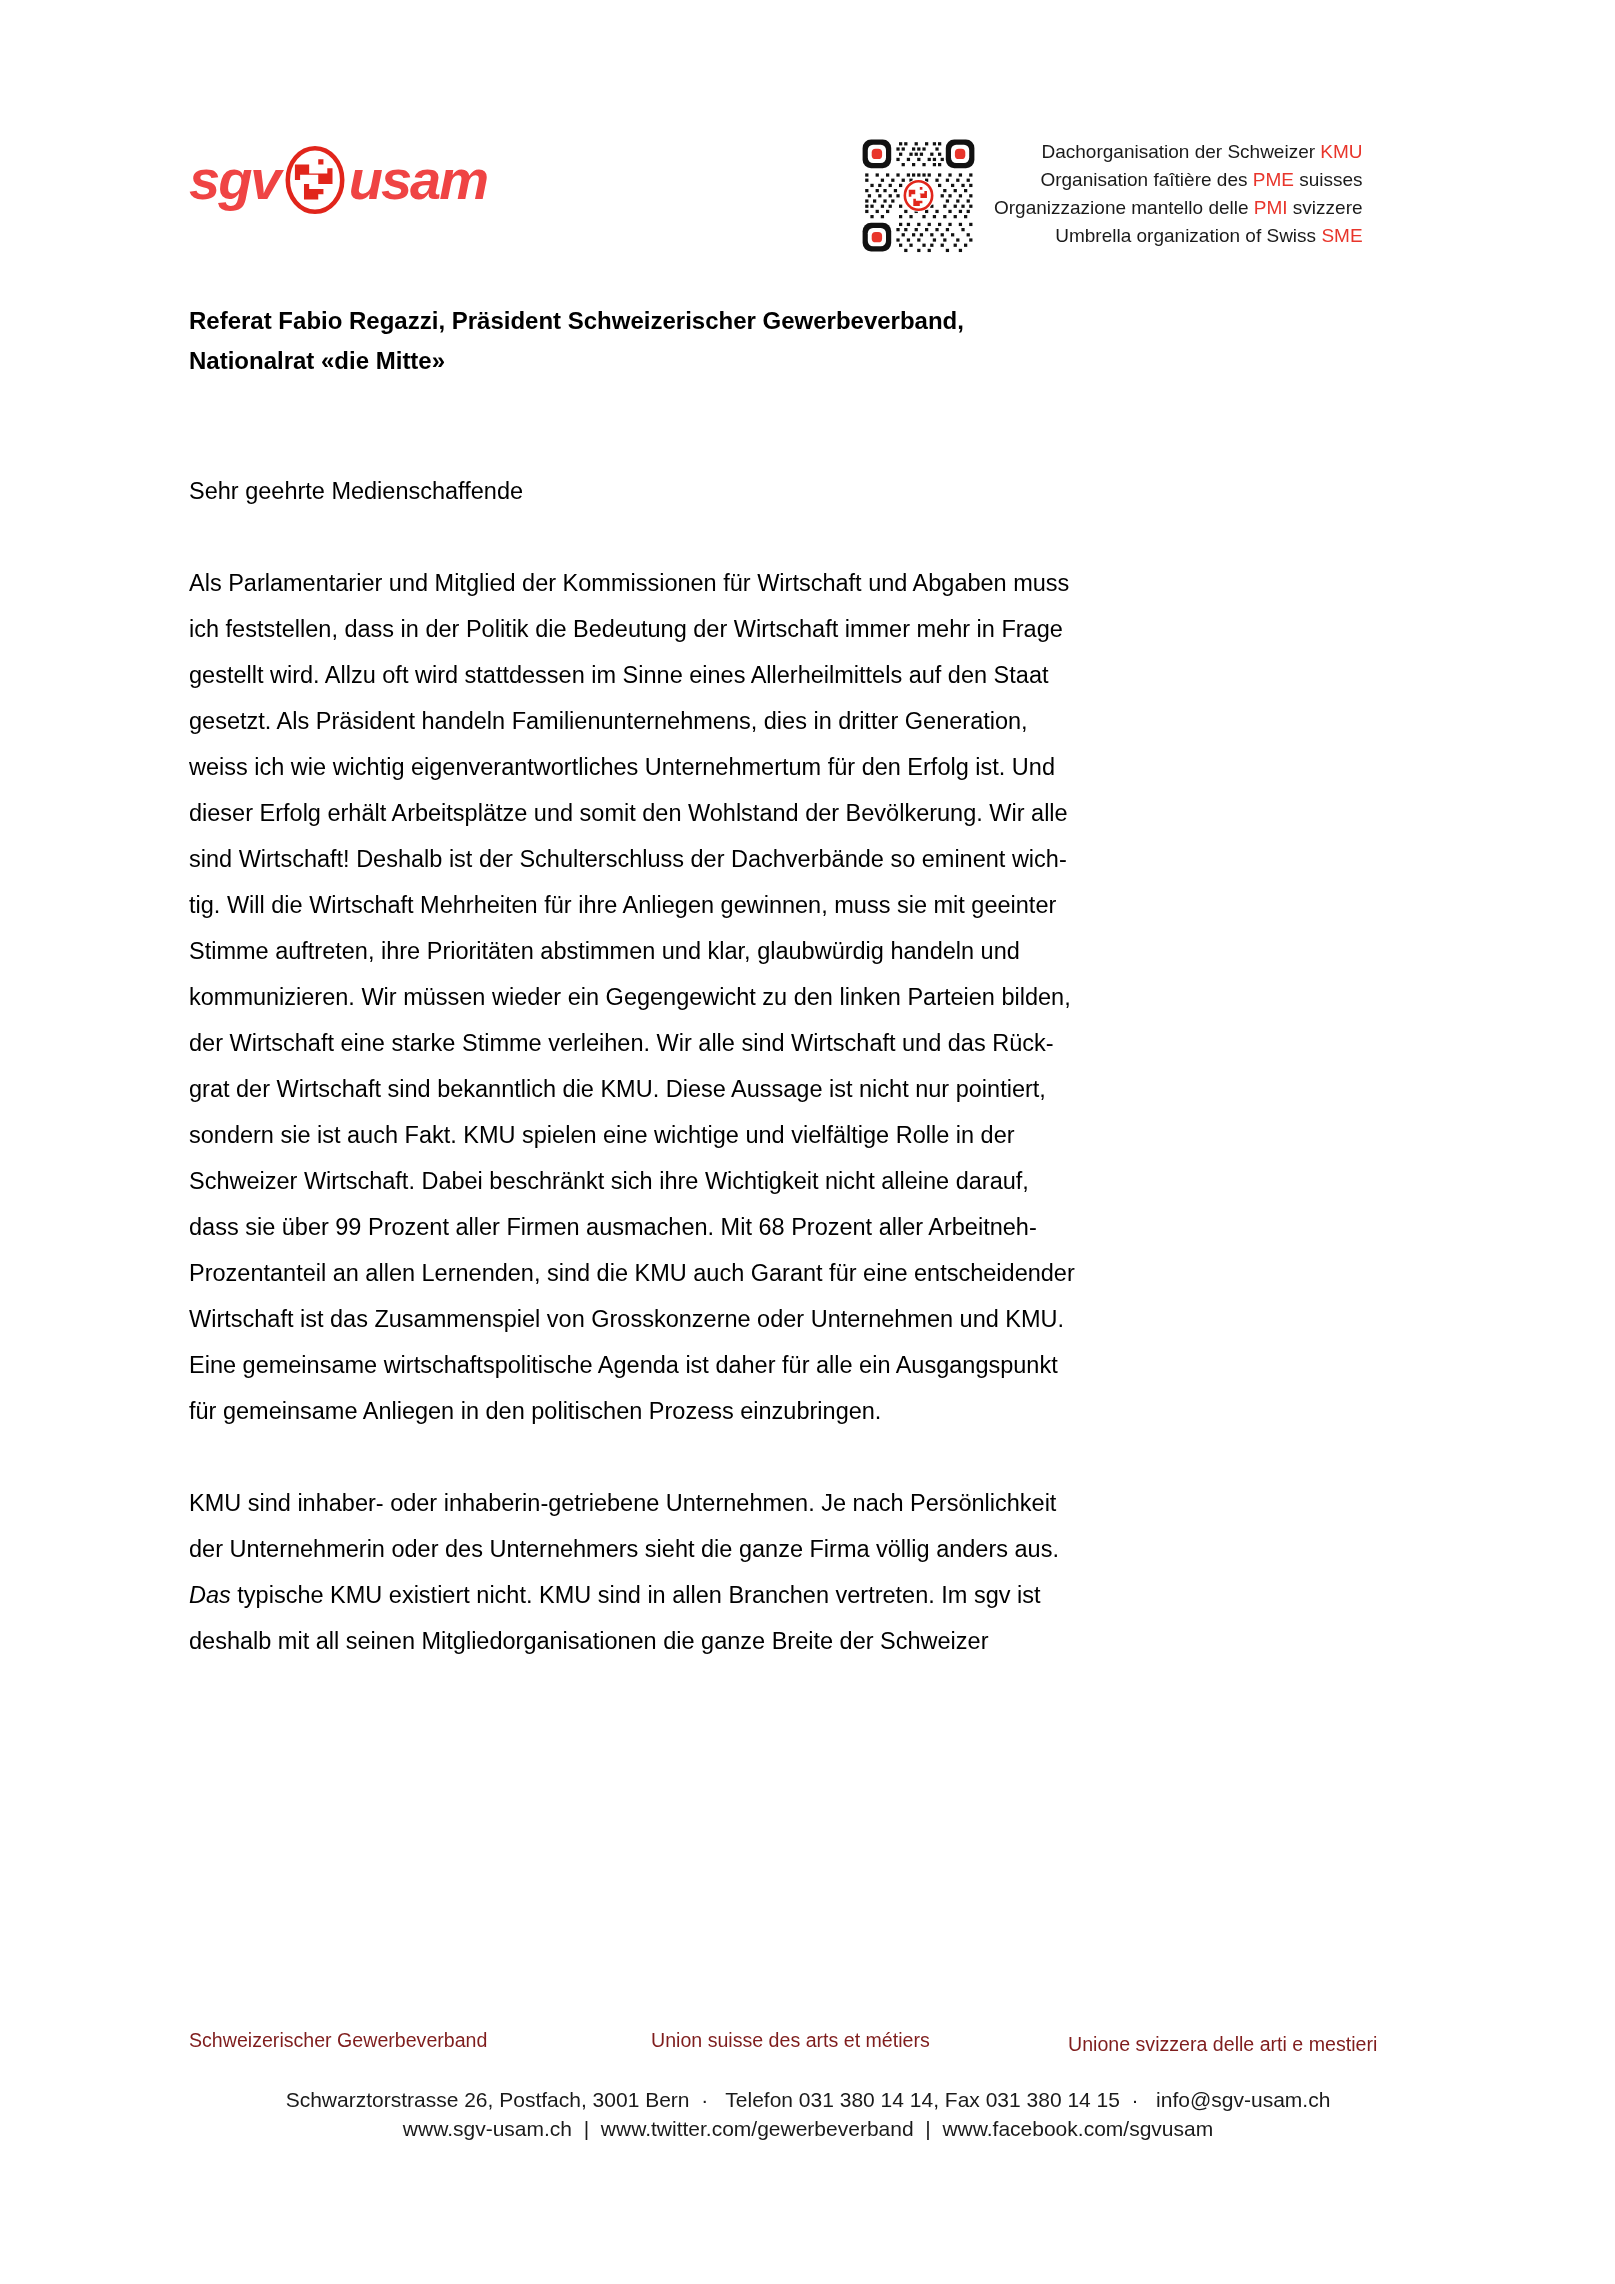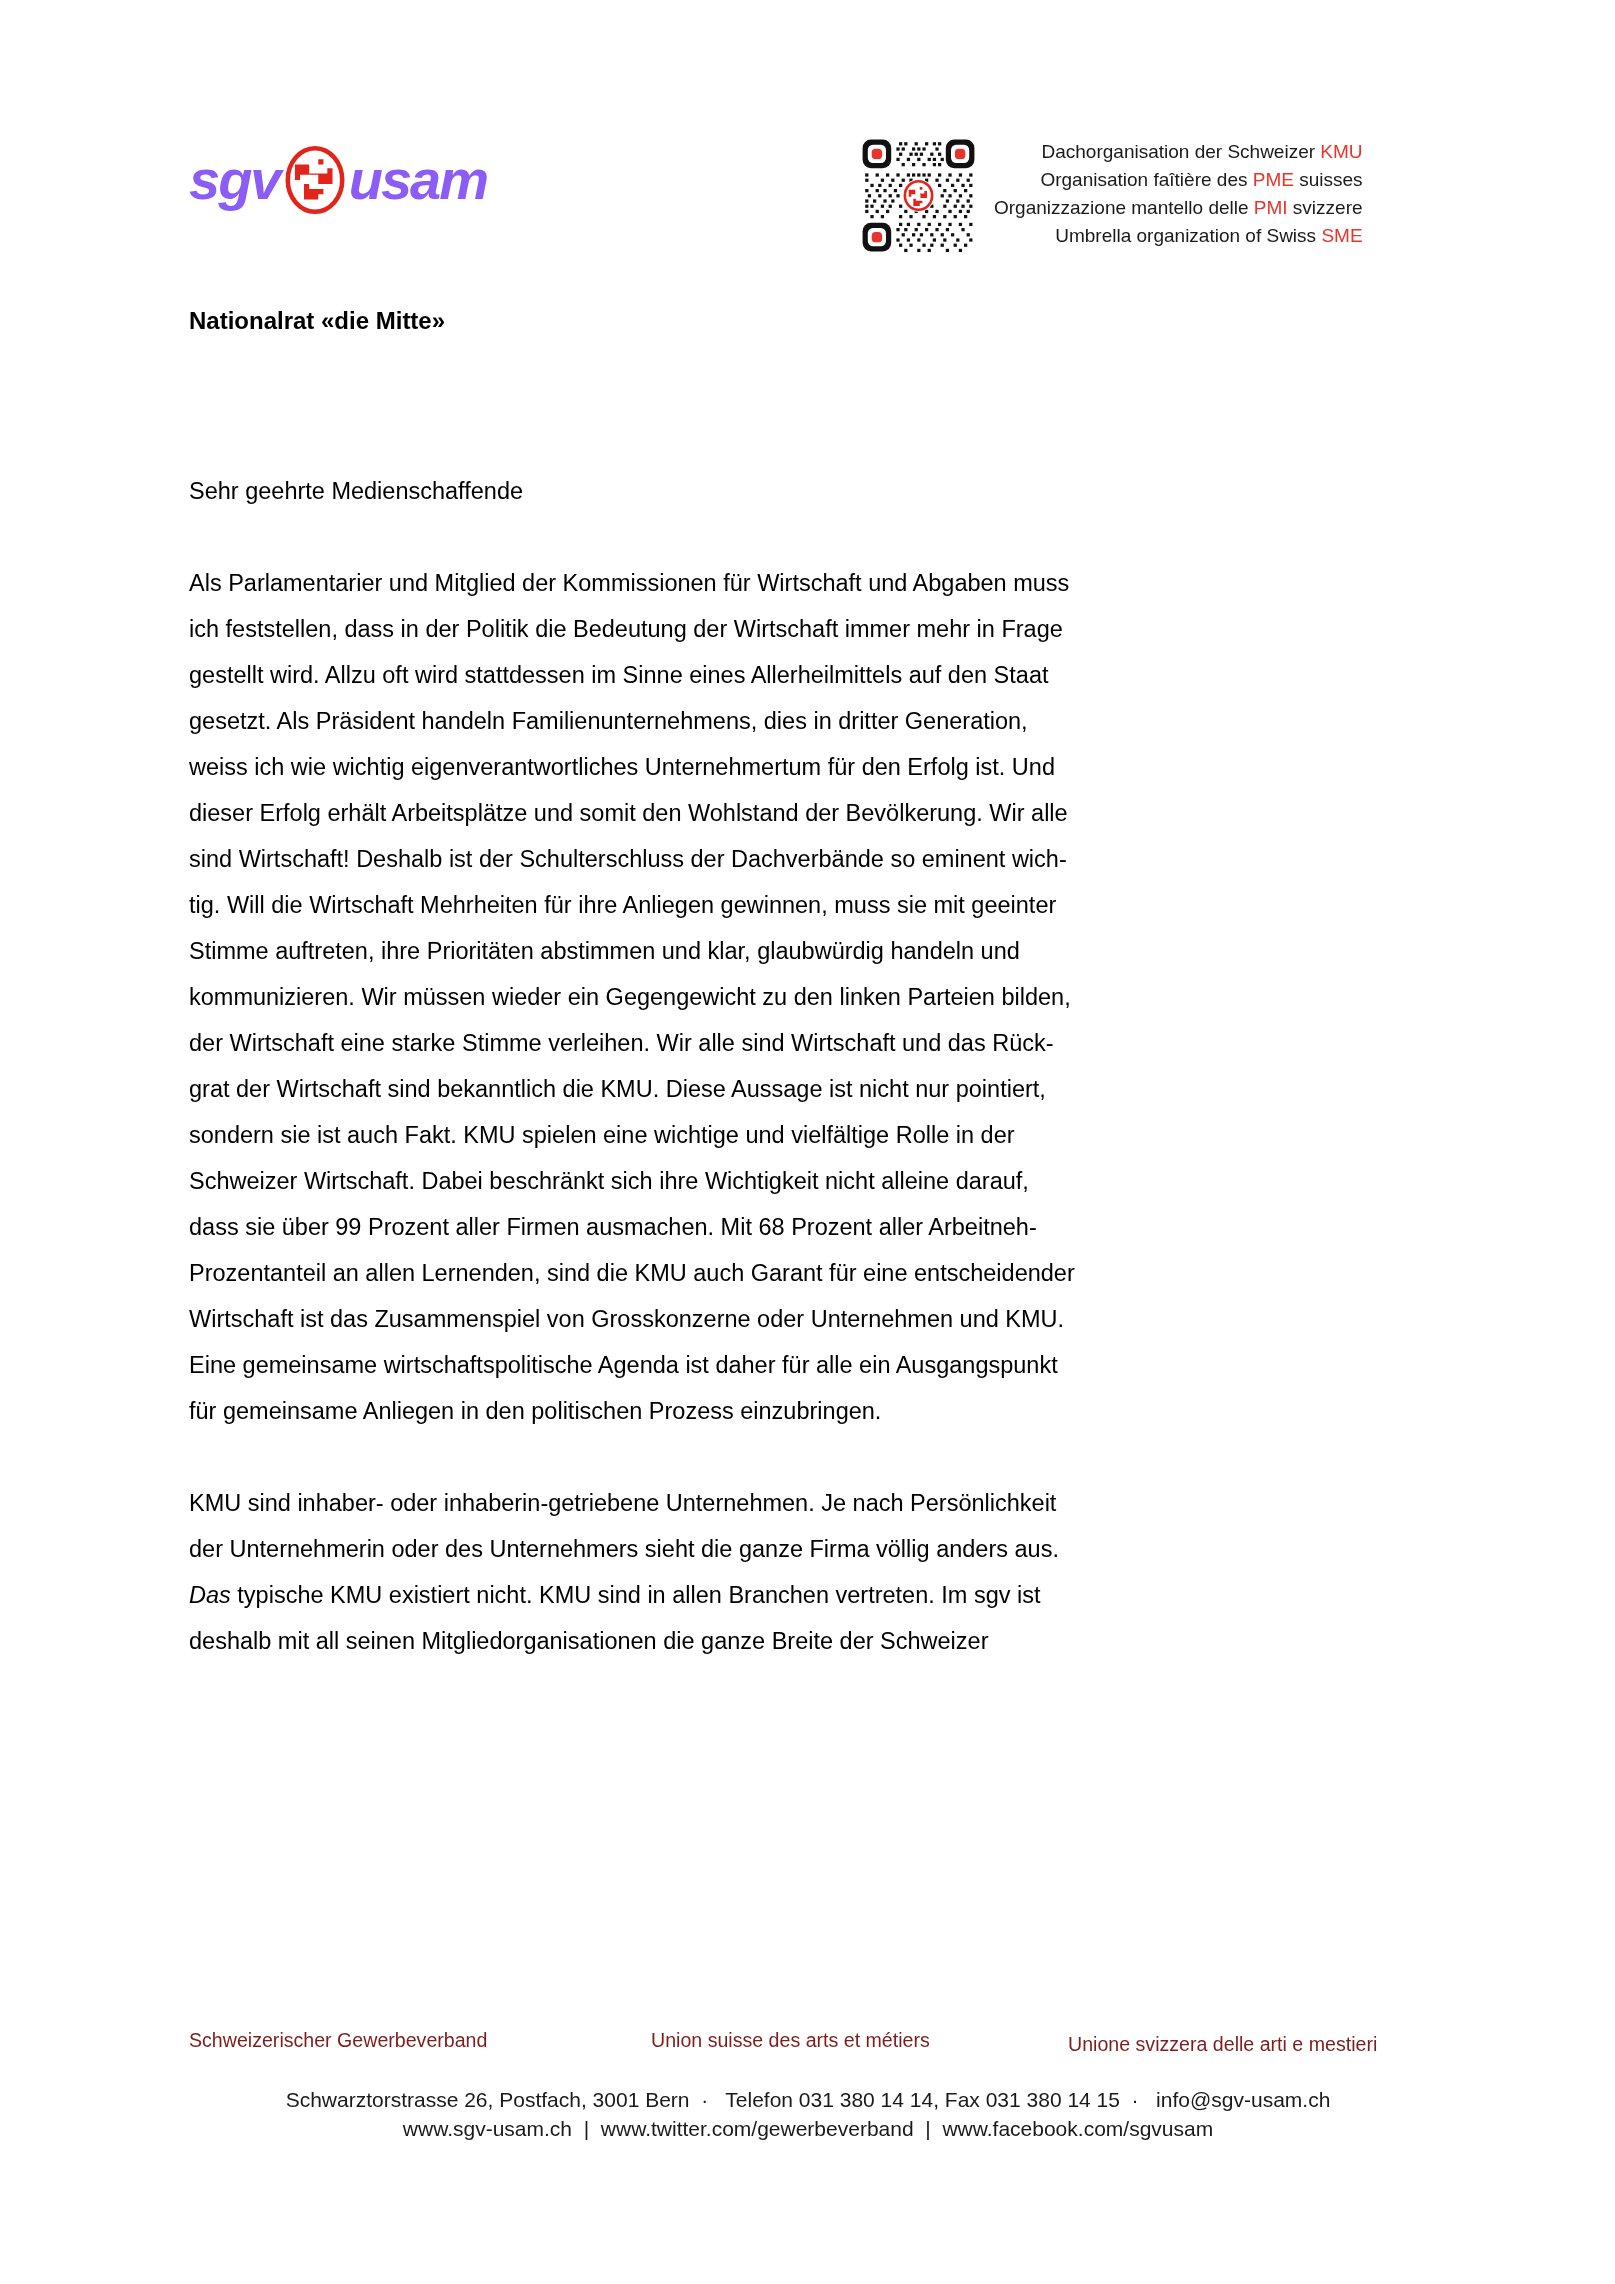--- a/index.html
+++ b/index.html
@@ -34,21 +34,21 @@
     display: flex;
     align-items: center;
     height: 72px;
   }
   .logo-word {
     font-family: "Liberation Sans", sans-serif;
     font-style: italic;
     font-weight: bold;
     font-size: 56px;
     letter-spacing: -2px;
-    color: #8b5cf6;
+    color: #ef4444;
     line-height: 1;
   }
   .logo-mark {
     position: relative;
     width: 64px;
     height: 70px;
     margin: 0 1.3px 0 3.9px;
     flex: 0 0 auto;
   }
   .logo-mark svg { display: block; }
@@ -338,20 +338,21 @@
       <div class="tagline-lines">
         <div class="tagline-line"><span>Dachorganisation der Schweizer </span><span class="hl">KMU</span><span></span></div>
         <div class="tagline-line"><span>Organisation faîtière des </span><span class="hl">PME</span><span> suisses</span></div>
         <div class="tagline-line"><span>Organizzazione mantello delle </span><span class="hl">PMI</span><span> svizzere</span></div>
         <div class="tagline-line"><span>Umbrella organization of Swiss </span><span class="hl">SME</span><span></span></div>
       </div>
     </div>
   </div>
 
   <div class="doc-title">
+    <span class="tl-line">Referat Fabio Regazzi, Präsident Schweizerischer Gewerbeverband,</span>
     <span class="tl-line">Nationalrat «die Mitte»</span>
   </div>
 
   <div class="body-text">
 
     <div class="para">
       <span class="ln">Sehr geehrte Medienschaffende</span>
     </div>
 
     <div class="para-gap"></div>

